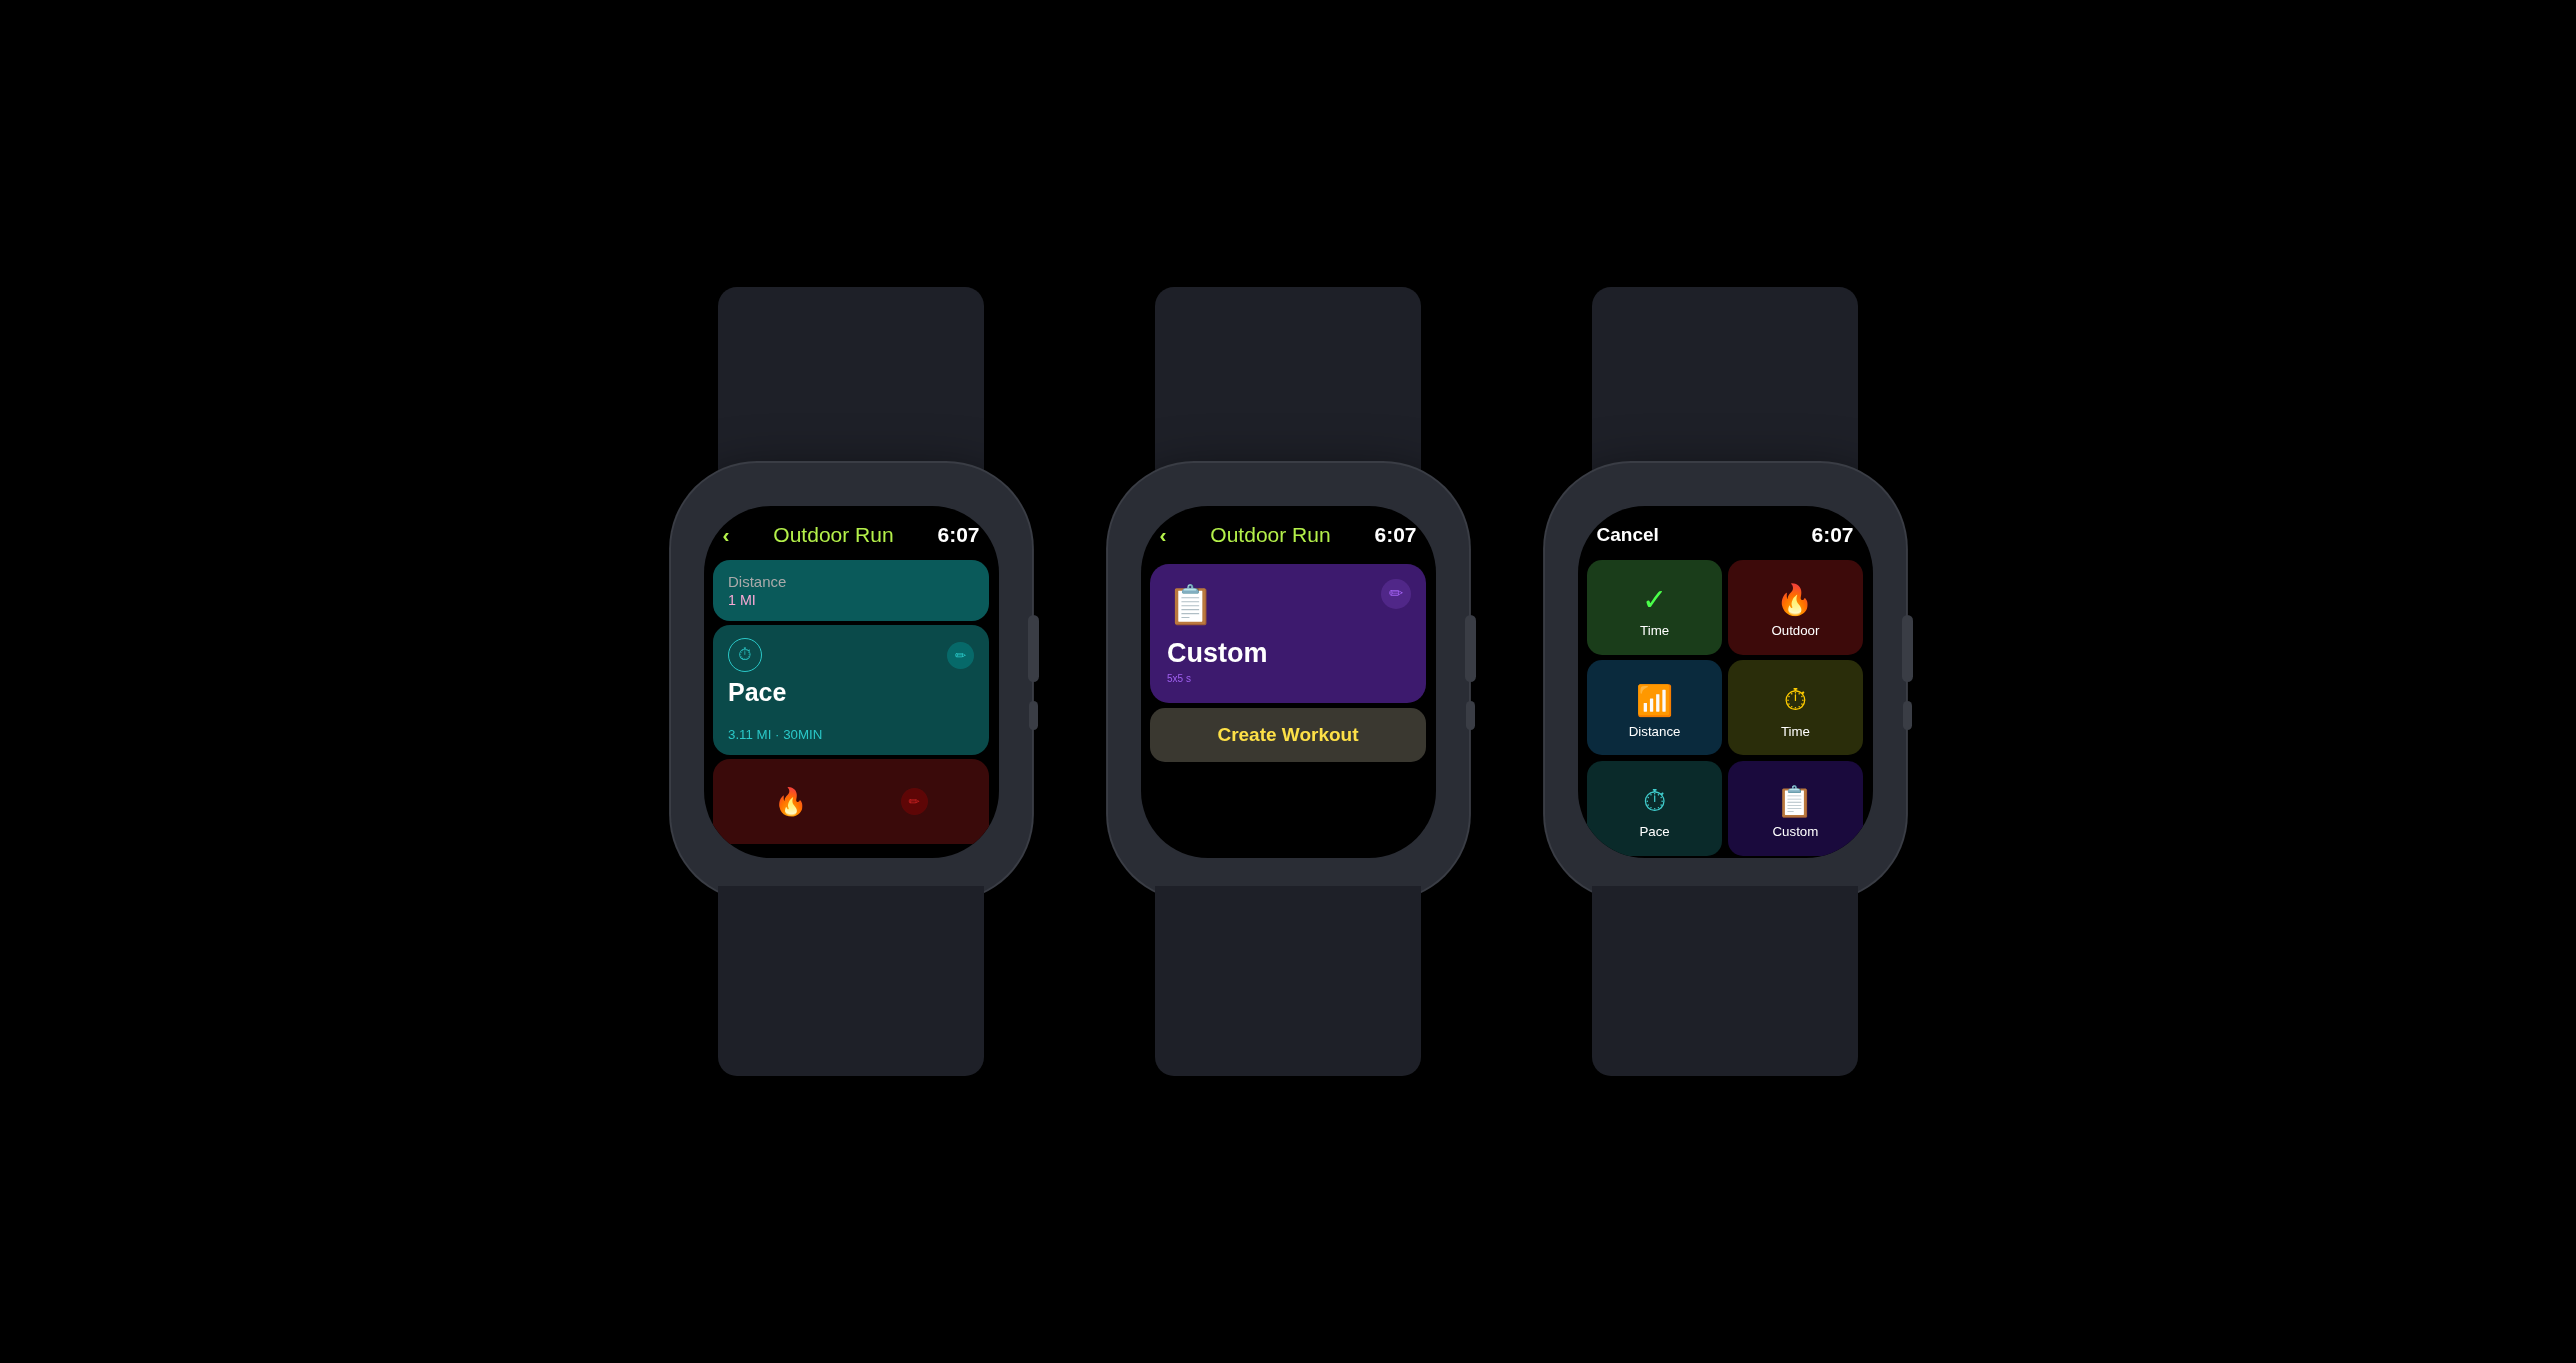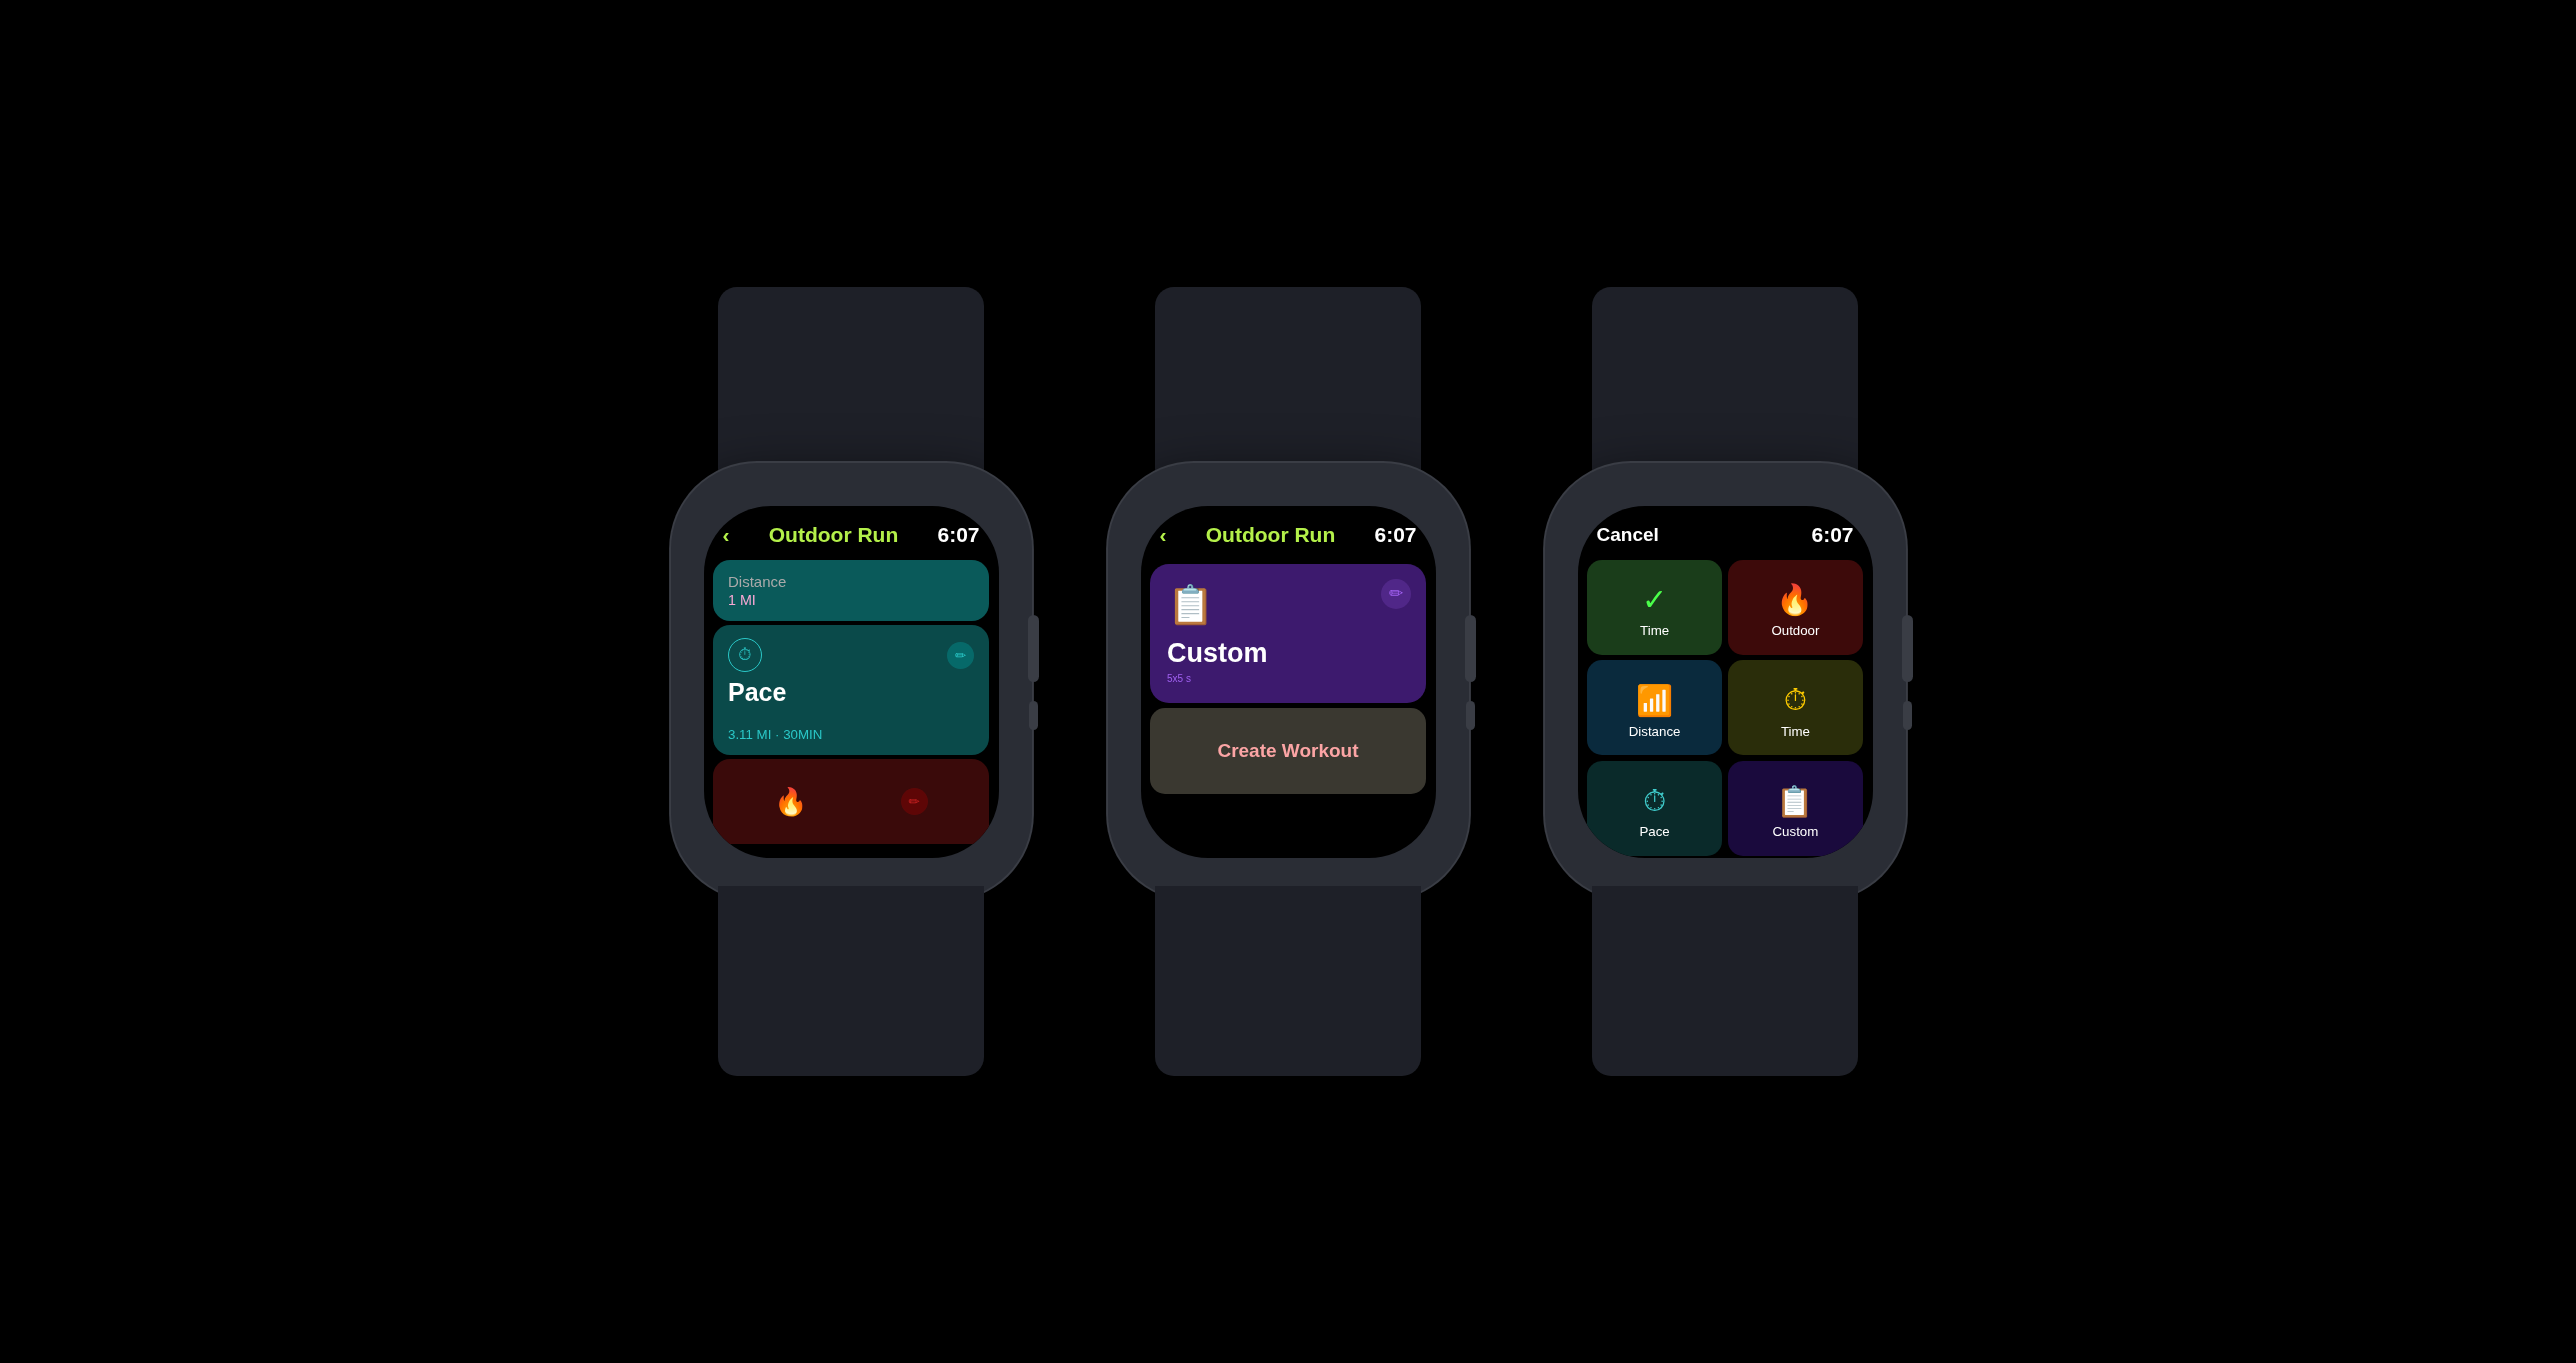--- a/index.html
+++ b/index.html
@@ -108,21 +108,21 @@
 
     .back-arrow {
       color: #b4f04a;
       font-size: 21px;
       font-weight: bold;
     }
 
     .screen-title {
       color: #b4f04a;
       font-size: 21px;
-      font-weight: 700;
+      font-weight: 400;
     }
 
     .screen-time {
       color: #fff;
       font-size: 21px;
       font-weight: 700;
     }
 
     .card {
       margin: 3.8px 9.5px;
@@ -269,23 +269,23 @@
 
     .custom-subtitle {
       color: #a060f0;
       font-size: 10px;
     }
 
     .create-btn {
       background: #3a3830;
       margin: 0 9.5px;
       border-radius: 15px;
-      padding: 32px;
+      padding: 16px;
       text-align: center;
-      color: #fca5a5;
+      color: #fde047;
       font-size: 19px;
       font-weight: 600;
     }
 
     
     .screen3 {
       background: #000;
       padding: 0;
     }
 

